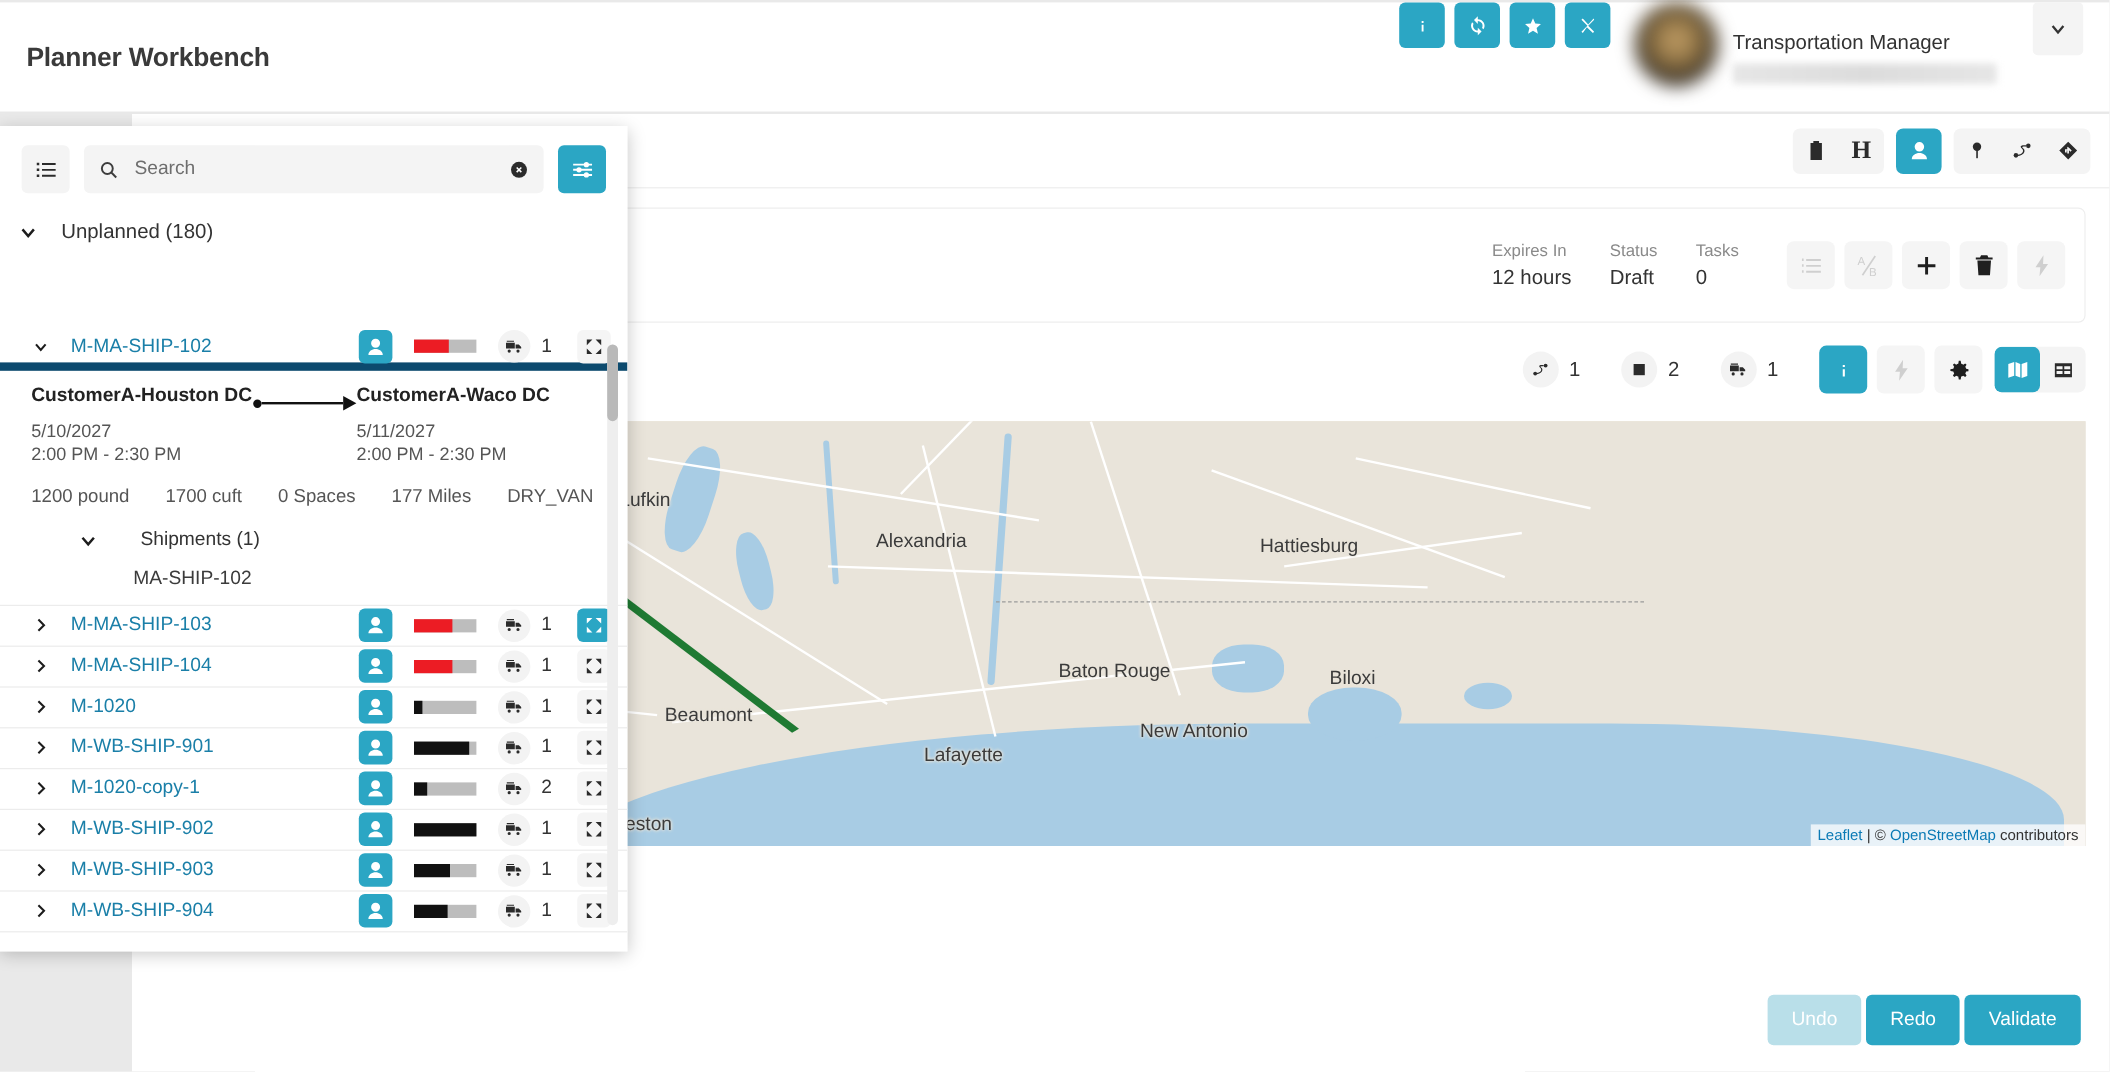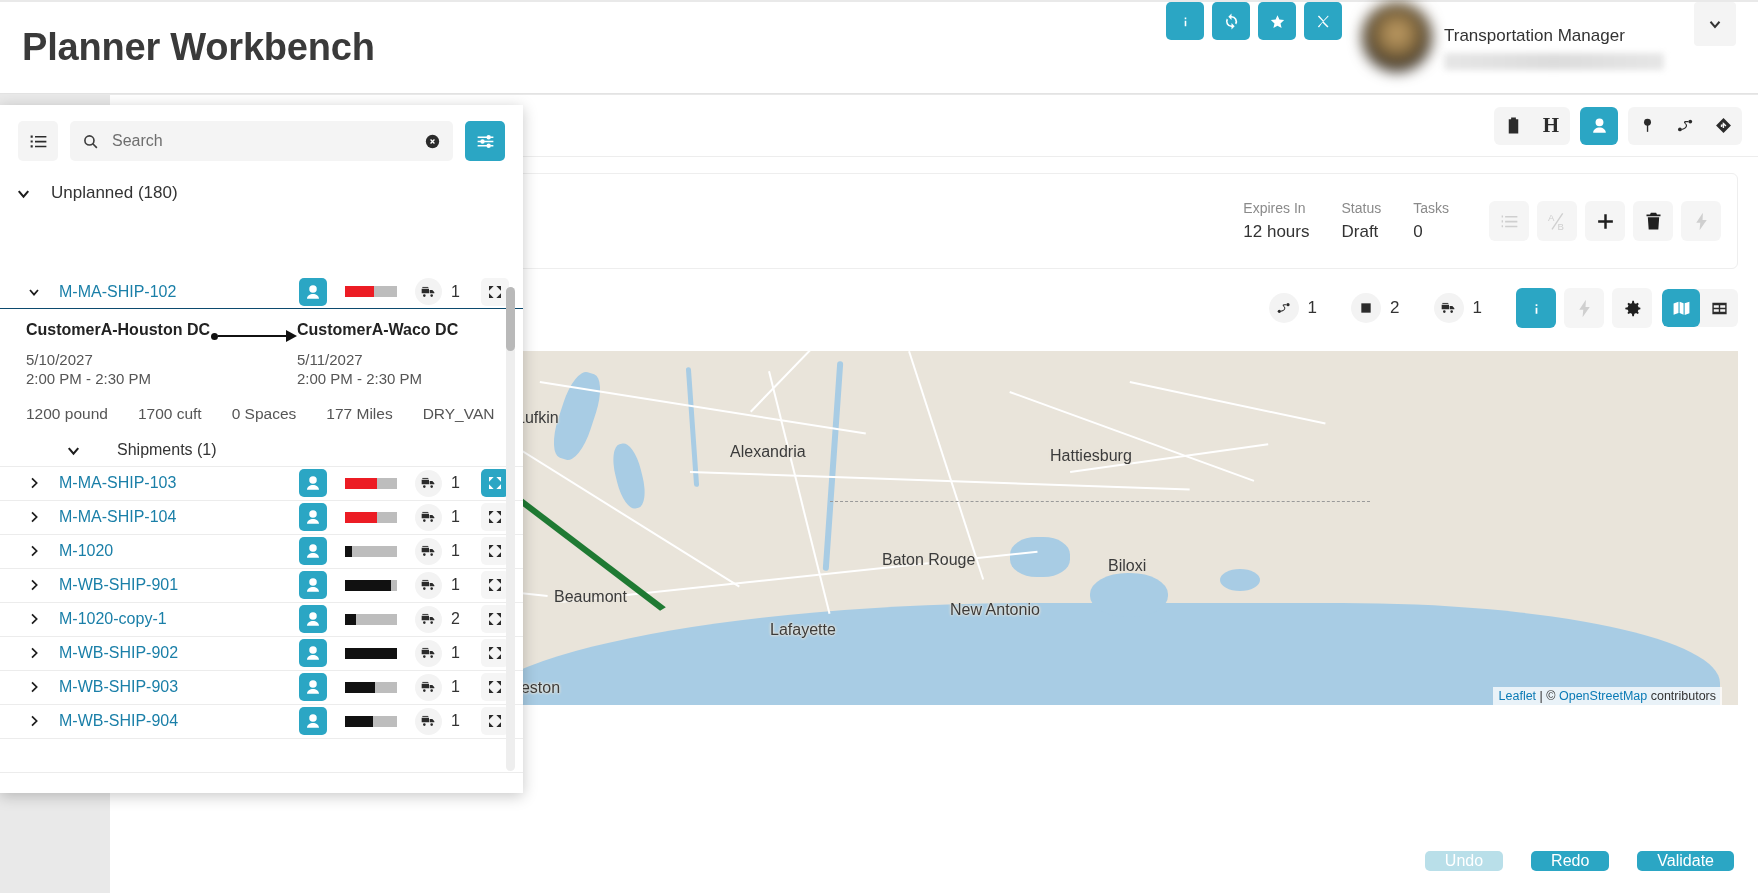--- a/index.html
+++ b/index.html
@@ -12,21 +12,21 @@
     position:relative;
   }
 
   
   .topbar{
     position:absolute; left:0; top:2px; right:0; height:92px;
     background:#fff; display:flex; align-items:center;
     border-bottom:1px solid #e3e3e3;
   }
   .app-title{
-    font-size:38px; font-weight:bold; color:#3a3a3a;
+    font-size:22px; font-weight:bold; color:#3a3a3a;
     margin-left:22px; letter-spacing:-0.2px;
   }
   .topbar-right{ margin-left:auto; display:flex; height:100%; }
   .tb-btn{
     width:38px; height:38px; border-radius:5px; background:#2ba6c4;
     color:#fff; display:flex; align-items:center; justify-content:center;
     margin-right:8px; font-size:19px; cursor:pointer; border:none;
   }
   .tb-btn svg{ width:19px; height:19px; fill:#fff; }
   .avatar{
@@ -127,32 +127,32 @@
     font-family:"Liberation Sans", sans-serif;
     text-shadow: 0 0 3px #e9e4da, 0 0 3px #e9e4da, 0 0 2px #e9e4da;
   }
   .marker{
     position:absolute; width:36px; height:36px; border-radius:50%;
     background:#2d2d2d; border:3px solid #f2f2f2;
     color:#fff; font-size:16px; display:flex; align-items:center; justify-content:center;
     box-shadow:0 1px 3px rgba(0,0,0,.45); z-index:6;
   }
   .attrib{
-    position:absolute; right:16px; bottom:0; background:rgba(255,255,255,.75);
+    position:absolute; right:0; bottom:0; background:rgba(255,255,255,.75);
     font-size:12.5px; color:#333; padding:2px 6px; z-index:8;
   }
   .attrib a{ color:#0b7ab5; text-decoration:none; }
 
   
   .actions{
     position:absolute; right:24px; bottom:22px; display:flex; align-items:center;
   }
   .btn{
-    height:20px; padding:0 20px; border-radius:5px; border:none; cursor:pointer;
-    font-size:16px; color:#fff; background:#2ba6c4; margin-left:28px;
+    height:42px; padding:0 20px; border-radius:5px; border:none; cursor:pointer;
+    font-size:16px; color:#fff; background:#2ba6c4; margin-left:4px;
     display:flex; align-items:center; justify-content:center;
     font-family:"Liberation Sans", sans-serif;
   }
   .btn.disabled{ background:#b9dfe9; cursor:default; }
 
   
   .panel{
     position:absolute; left:0; top:105px; width:523px; height:688px;
     background:#fff; box-shadow:0 3px 14px rgba(0,0,0,.22);
     z-index:30; overflow:hidden;
@@ -193,21 +193,21 @@
   .scrollbar{
     position:absolute; right:8px; top:182px; bottom:22px; width:9px;
     background:#eeeeee; border-radius:5px; z-index:40;
   }
   .scrollthumb{
     position:absolute; left:0; top:0; width:9px; height:64px; background:#b9b9b9; border-radius:5px;
   }
 
   .row{
     display:flex; align-items:center; height:34px; padding:0 14px 0 26px;
-    border-bottom:1px solid #0c4a6e; cursor:pointer;
+    border-bottom:7px solid #0c4a6e; cursor:pointer;
   }
   .row .chev{ width:16px; height:16px; }
   .row-name{ font-size:16px; color:#1a7fa8; margin-left:17px; white-space:nowrap; }
   .row-icons{ margin-left:auto; display:flex; align-items:center; }
   .driver-ico{
     width:28px; height:28px; border-radius:5px; background:#2ba6c4;
     display:flex; align-items:center; justify-content:center; flex:0 0 auto;
   }
   .driver-ico svg{ width:18px; height:18px; fill:#fff; }
   .bar{
@@ -613,20 +613,21 @@
         <div class="metric">0 Spaces</div>
         <div class="metric">177 Miles</div>
         <div class="metric">DRY_VAN</div>
       </div>
       <div class="ship-hdr">
         <svg class="chev" viewBox="0 0 24 24">
             <polyline points="6,9 12,16 18,9"></polyline>
           </svg>
         <span>Shipments (1)</span>
       </div>
+      <div class="ship-item">MA-SHIP-102</div>
     </div>
 
     <div id="rows-host">
         <div class="row plain">
           <svg class="chev" viewBox="0 0 24 24">
             <polyline points="9,5 16,12 9,19"></polyline>
           </svg>
           <div class="row-name">M-MA-SHIP-103</div>
           <div class="row-icons">
             <div class="driver-ico">

